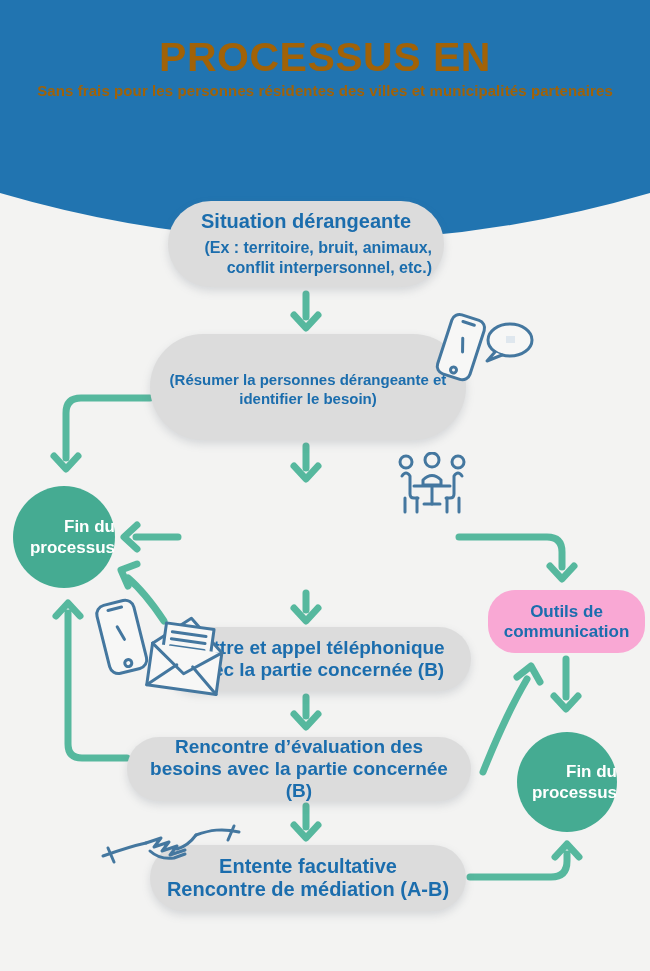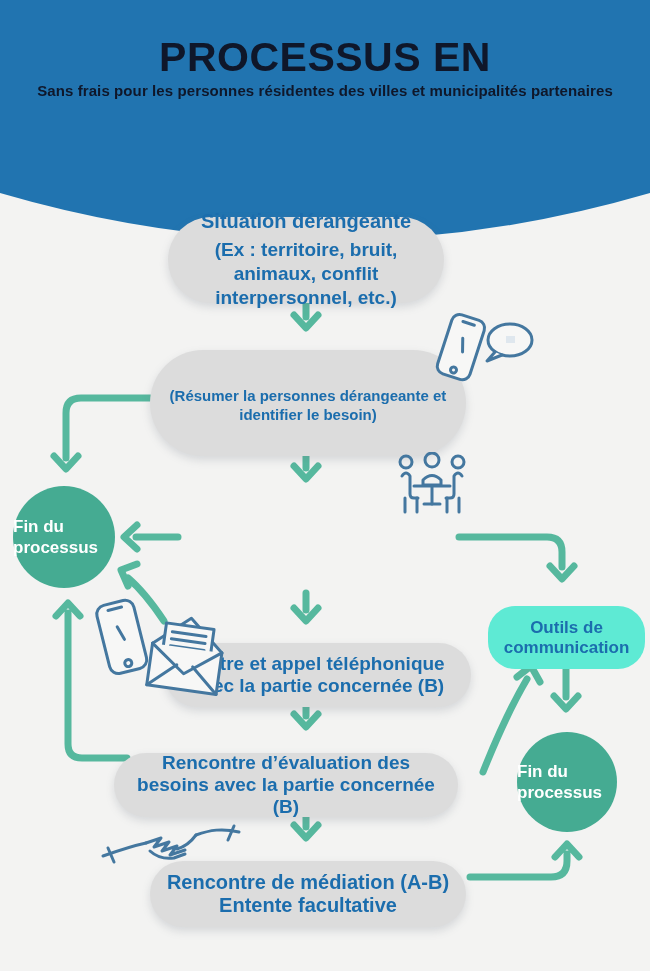--- a/index.html
+++ b/index.html
@@ -1,56 +1,56 @@
 <!DOCTYPE html>
 <html><head>
 <meta charset="utf-8">
 <style>
   html,body{margin:0;padding:0;}
   body{background:#e8e8e8;font-family:"Liberation Sans","DejaVu Sans",sans-serif;}
   #poster{position:relative;width:650px;height:971px;background:#f3f3f2;overflow:hidden;margin:0 auto;}
 
   
   .header-svg{position:absolute;left:0;top:0;z-index:1;}
-  .header-text{position:absolute;left:0;top:34px;width:650px;text-align:center;z-index:2;color:#0f172a;}
+  .header-text{position:absolute;left:0;top:34px;width:650px;text-align:center;z-index:2;color:#a16207;}
   .header-title{font-size:41px;font-weight:700;line-height:1.13;letter-spacing:.5px;}
   .header-sub{margin-top:2px;font-size:15px;font-weight:700;letter-spacing:.1px;}
 
   
   .node{position:absolute;background:#dcdcdc;color:#1b6dad;display:flex;flex-direction:column;
         align-items:center;justify-content:center;text-align:center;z-index:3;
-        box-shadow:0 4px 9px rgba(110,120,130,.22);margin-top:16px;}
+        box-shadow:0 4px 9px rgba(110,120,130,.22);}
   .node .t{font-weight:700;line-height:1.16;}
   .node .s{font-weight:700;line-height:1.25;margin-top:5px;}
 
   #box-situation{left:168px;top:201px;width:276px;height:86px;border-radius:43px;}
   #box-situation .t{font-size:20px;}
-  #box-situation .s{font-size:19px;width:252px;}
+  #box-situation .s{font-size:16px;width:252px;text-align:right;}
 
   #box-demande{left:150px;top:334px;width:316px;height:106px;border-radius:53px;}
   #box-demande .t{font-size:22px;width:272px;}
   #box-demande .s{font-size:15px;width:282px;}
 
   #box-rencontre-a{left:183px;top:492px;width:276px;height:96px;border-radius:46px;}
   #box-rencontre-a .t{font-size:20px;width:246px;}
 
   #box-lettre{left:165px;top:627px;width:306px;height:64px;border-radius:32px;}
   #box-lettre .t{font-size:19px;width:276px;}
 
-  #box-rencontre-b{left:114px;top:737px;width:344px;height:64px;border-radius:32px;}
+  #box-rencontre-b{left:127px;top:737px;width:344px;height:64px;border-radius:32px;}
   #box-rencontre-b .t{font-size:19px;width:320px;}
 
   #box-mediation{left:150px;top:845px;width:316px;height:66px;border-radius:33px;}
   #box-mediation .t{font-size:20px;}
 
-  #box-outils{left:488px;top:590px;width:157px;height:63px;border-radius:27px;background:#5eead4;box-shadow:none;}
+  #box-outils{left:488px;top:590px;width:157px;height:63px;border-radius:27px;background:#f9a8d4;box-shadow:none;}
   #box-outils .t{font-size:17px;}
 
   .end-circle{position:absolute;border-radius:50%;background:#45ab92;color:#ffffff;display:flex;
-              align-items:center;justify-content:center;text-align:left;font-weight:700;
+              align-items:center;justify-content:center;text-align:right;font-weight:700;
               font-size:17px;line-height:1.25;z-index:3;}
   #fin-1{left:13px;top:486px;width:102px;height:102px;}
   #fin-2{left:517px;top:732px;width:100px;height:100px;}
 
   .arrows{position:absolute;left:0;top:0;z-index:2;}
   .icon{position:absolute;z-index:4;}
 </style>
 </head>
 <body>
 
@@ -104,22 +104,22 @@
 
   <div class="node" id="box-lettre">
     <div class="t">Lettre et appel téléphonique avec la partie concernée (B)</div>
   </div>
 
   <div class="node" id="box-rencontre-b">
     <div class="t">Rencontre d’évaluation des besoins avec la partie concernée (B)</div>
   </div>
 
   <div class="node" id="box-mediation">
+    <div class="t">Entente facultative</div>
     <div class="t">Rencontre de médiation (A-B)</div>
-    <div class="t">Entente facultative</div>
   </div>
 
   <div class="node" id="box-outils">
     <div class="t">Outils de communication</div>
   </div>
 
   <div class="end-circle" id="fin-1">
     <span>Fin du processus</span>
   </div>
 

